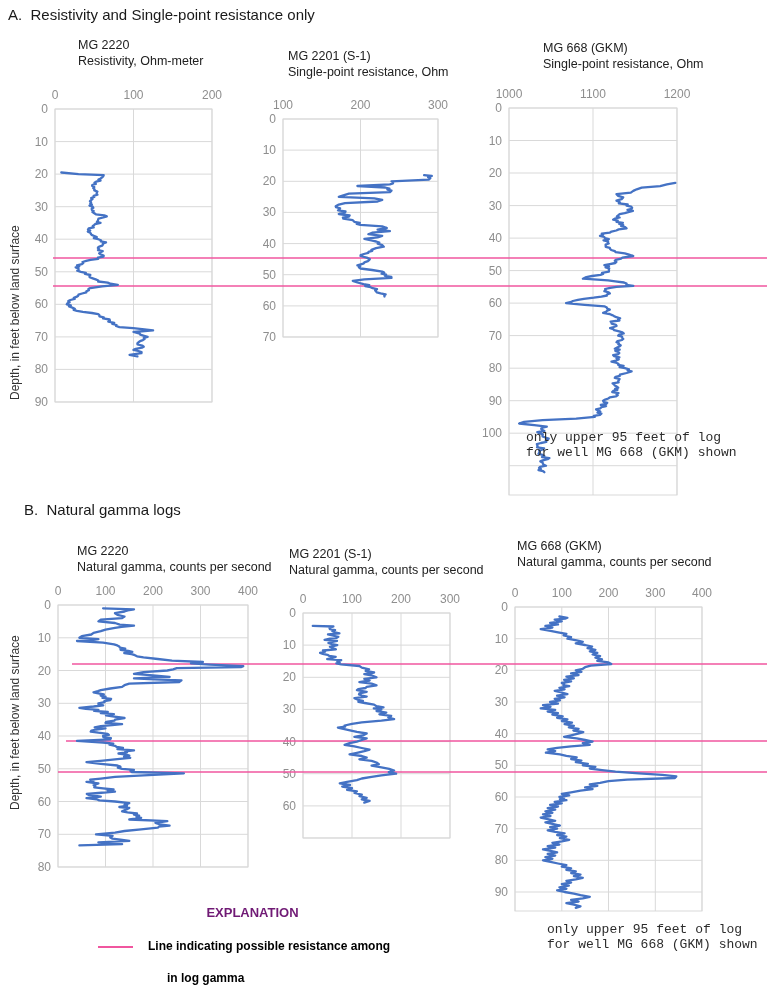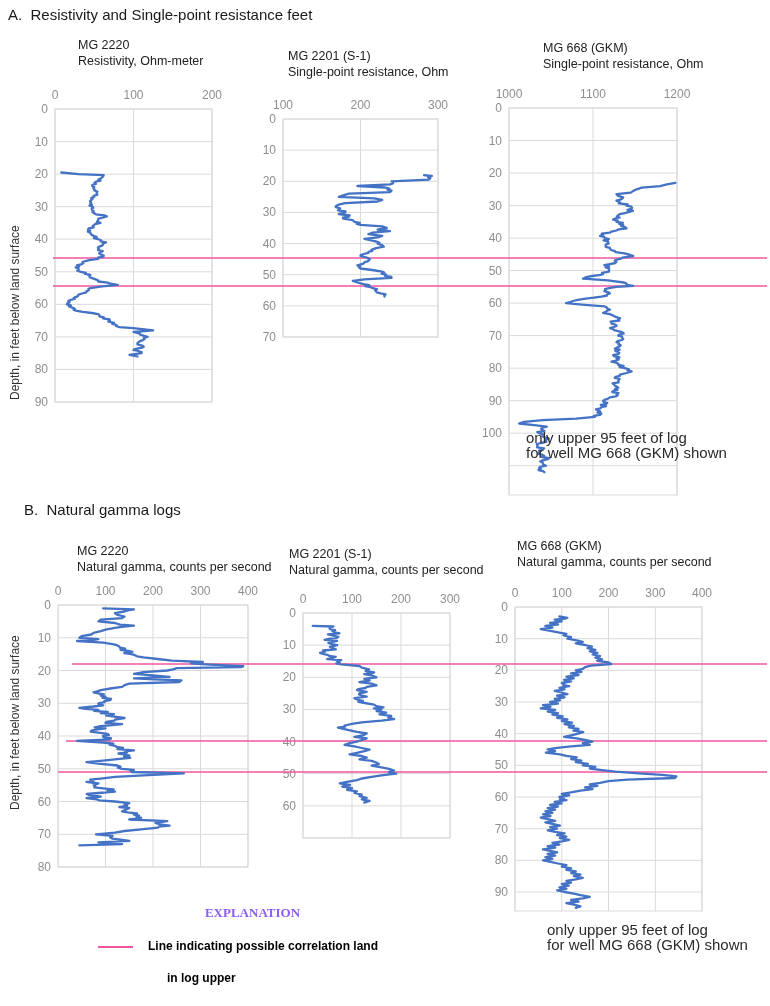--- a/index.html
+++ b/index.html
@@ -3,22 +3,22 @@
 <meta charset="utf-8">
 <style>
   html,body{margin:0;padding:0;background:#ffffff;}
   #canvas{position:relative;width:770px;height:1006px;background:#ffffff;
           font-family:"Liberation Sans",sans-serif;overflow:hidden;}
   .abs{position:absolute;}
   .section-title{font-size:15px;color:#1a1a1a;white-space:pre;}
   .chart-title{font-size:12.5px;color:#212121;line-height:16px;white-space:nowrap;}
   .vlabel{position:absolute;transform:rotate(-90deg);transform-origin:left top;
           white-space:nowrap;font-size:12px;color:#333333;}
-  .note{font-size:15px;color:#2b2b2b;line-height:15px;white-space:nowrap;}
-  .expl-heading{font-size:13px;font-weight:bold;color:#8b5cf6;text-align:center;font-family:Liberation Serif, serif;}
+  .note{font-size:13px;color:#2b2b2b;line-height:15px;white-space:nowrap;font-family:Liberation Mono, monospace;}
+  .expl-heading{font-size:13px;font-weight:bold;color:#701a75;text-align:center;}
   .expl-line{font-size:12px;font-weight:bold;color:#000;white-space:nowrap;}
   .swatch{position:absolute;height:2px;}
   #plot-svg{position:absolute;left:0;top:0;}
   #plot-svg text{font-family:"Liberation Sans",sans-serif;font-size:12px;fill:#8e8e8e;}
 </style>
 </head>
 <body>
 
 <div id="canvas">
 
@@ -205,21 +205,21 @@
       <line x1="66" x2="767" y1="741" y2="741" stroke="#f0569f" stroke-width="1.7"></line>
       <line x1="58" x2="767" y1="772" y2="772" stroke="#f0569f" stroke-width="1.7"></line>
       <polyline points="61.3,172.5 78.5,174.1 103.7,175.1 103.3,176.2 102.1,177.4 100.7,178.5 98.4,179.5 100.5,180.6 96.1,181.7 94.5,182.8 95.8,183.9 92.2,185.0 92.2,186.0 94.3,187.1 93.3,188.2 94.6,189.3 94.3,190.4 97.4,191.5 96.8,192.6 96.6,193.6 97.4,194.7 93.7,195.8 94.3,196.9 91.1,198.0 92.5,199.1 91.1,200.2 90.0,201.2 91.1,202.3 90.3,203.4 91.8,204.5 89.5,205.6 92.7,206.7 93.3,207.8 91.7,208.8 91.9,209.9 93.7,211.0 92.5,212.1 94.3,213.2 95.9,214.3 104.2,215.3 106.8,216.4 103.3,217.5 98.5,218.6 98.2,219.7 97.8,220.8 96.9,221.9 100.5,222.9 95.2,224.0 94.0,225.1 92.7,226.2 93.7,227.3 88.7,228.4 88.0,229.5 90.2,230.5 87.8,231.6 90.3,232.7 90.8,233.8 91.6,234.9 94.3,236.0 96.8,237.1 93.8,238.1 98.2,239.2 101.0,240.3 100.8,241.4 106.0,242.5 102.8,243.6 102.9,244.6 102.1,245.7 98.7,246.8 97.9,247.9 99.0,249.0 98.0,250.1 102.7,251.2 100.5,252.2 99.2,253.3 100.5,254.4 103.7,255.5 103.5,256.6 97.9,257.7 98.2,258.8 90.5,259.8 86.2,260.9 82.5,262.0 83.2,263.1 81.9,264.2 77.0,265.3 79.2,266.4 75.7,267.4 78.5,268.5 78.6,269.6 77.3,270.7 80.9,271.8 85.8,272.9 85.0,273.9 90.3,275.0 89.5,276.1 89.6,277.2 92.7,278.3 95.7,279.4 98.4,280.5 98.2,281.5 107.7,282.6 110.4,283.7 117.8,284.8 102.1,286.4 90.3,288.1 88.4,289.1 88.9,290.2 86.4,291.3 86.3,292.4 82.1,293.5 78.5,294.6 78.2,295.7 76.8,296.7 73.8,297.8 74.7,298.9 70.4,300.0 68.3,301.1 69.6,302.2 67.5,303.2 66.8,304.3 70.8,305.4 69.0,306.5 72.3,307.6 74.8,308.7 73.6,309.8 77.0,310.8 82.8,311.9 91.9,313.0 98.2,314.1 99.4,315.2 99.4,316.3 103.7,317.4 103.1,318.4 109.6,319.5 109.9,320.6 108.3,321.7 114.2,322.8 112.3,323.9 116.5,325.0 116.1,326.0 119.4,327.1 133.2,328.2 144.4,329.3 153.1,330.4 133.5,332.0 139.8,333.6 140.2,334.7 144.1,335.8 147.6,336.9 143.8,338.0 144.5,339.1 142.9,340.1 140.0,341.2 138.5,342.3 137.4,343.4 137.5,344.5 142.4,345.6 143.7,346.7 141.9,347.7 135.8,348.8 133.5,349.9 138.3,351.0 141.6,352.1 141.4,353.2 129.6,354.8 137.4,356.4" fill="none" stroke="#4472c4" stroke-width="2.3" stroke-linejoin="round" stroke-linecap="round"></polyline>
       <polyline points="424.1,175.1 431.8,176.0 428.1,177.1 430.3,178.2 428.7,179.7 391.5,181.3 393.1,182.3 393.0,183.4 389.9,184.4 357.4,186.0 385.3,187.5 389.4,188.6 387.4,189.6 391.5,190.6 389.9,192.2 348.9,193.7 343.4,195.3 338.8,196.9 374.4,198.4 382.2,200.0 377.6,201.5 345.0,203.1 338.8,204.6 335.7,206.2 336.1,207.2 340.1,208.3 339.6,209.3 338.0,210.4 345.5,211.4 345.0,212.4 338.8,214.0 349.6,215.5 348.9,216.6 342.9,217.6 343.4,218.7 352.8,220.2 354.3,221.8 359.8,222.8 356.7,223.8 360.5,224.9 382.2,226.4 386.9,228.0 377.6,229.6 389.9,231.1 372.1,232.7 368.3,234.2 382.2,235.8 377.6,237.3 364.4,238.9 371.4,240.5 376.2,241.5 379.3,242.5 377.6,243.6 382.2,245.1 383.8,246.7 376.0,248.2 371.4,249.8 372.2,250.8 368.5,251.9 368.3,252.9 363.9,254.0 360.7,255.0 360.5,256.0 366.7,257.6 369.8,259.1 369.1,260.2 367.9,261.2 364.4,262.3 363.9,263.3 360.9,264.3 357.4,265.4 360.2,266.4 358.9,267.4 360.5,268.5 372.1,270.0 382.2,271.6 384.2,272.6 381.6,273.7 386.1,274.7 384.9,275.8 391.3,276.8 391.5,277.8 364.4,279.4 352.8,280.9 357.4,282.5 363.6,284.1 369.3,285.1 365.2,286.1 370.6,287.2 372.7,288.2 377.0,289.2 375.2,290.3 375.9,291.3 376.9,292.4 380.6,293.4 385.6,294.4 384.2,295.5 384.5,296.5" fill="none" stroke="#4472c4" stroke-width="2.3" stroke-linejoin="round" stroke-linecap="round"></polyline>
       <polyline points="675.3,182.8 666.9,184.4 660.2,186.1 641.7,187.7 636.7,189.3 633.3,190.9 630.8,192.6 616.5,194.2 618.2,195.8 623.2,197.4 621.6,199.1 616.5,200.7 619.9,202.3 618.9,203.4 627.7,204.5 626.6,205.6 631.1,206.6 632.1,207.7 631.6,208.8 627.5,209.9 632.9,211.0 628.3,212.1 624.7,213.2 619.6,214.2 618.2,215.3 616.9,216.4 619.6,217.5 614.8,218.6 613.1,219.7 617.7,220.7 616.5,221.8 622.9,222.9 619.2,224.0 623.2,225.1 621.2,226.2 625.2,227.2 626.6,228.3 618.7,229.4 616.3,230.5 611.5,231.6 609.7,232.7 601.8,233.7 603.1,234.8 600.0,235.9 604.3,237.0 604.8,238.1 608.8,239.2 603.5,240.3 608.1,241.3 607.7,242.4 608.7,243.5 605.6,244.6 605.7,245.7 605.7,246.8 609.8,247.8 610.1,248.9 611.2,250.0 614.8,251.1 615.7,252.2 624.7,253.3 628.3,254.3 633.3,256.0 622.4,257.6 621.0,258.7 615.8,259.8 614.8,260.8 616.4,261.9 615.3,263.0 609.8,264.1 604.4,265.2 609.0,266.3 605.6,267.4 609.2,268.4 608.8,269.5 609.0,270.6 608.9,271.7 602.1,272.8 603.1,273.9 600.5,274.9 592.1,276.0 586.3,277.1 582.9,278.7 608.1,280.4 615.3,281.4 624.0,282.5 626.6,283.6 626.4,284.8 633.3,285.9 616.5,286.9 610.2,287.9 605.1,289.0 605.6,290.1 604.4,291.2 608.6,292.3 609.8,293.4 606.9,294.5 607.0,295.5 601.4,296.6 593.8,297.7 583.9,298.8 577.9,299.9 572.9,301.0 571.3,302.0 566.1,303.1 584.6,304.8 604.8,306.4 606.8,307.5 607.1,308.5 609.8,309.6 607.2,310.7 606.0,311.8 603.1,312.9 609.6,314.0 612.1,315.1 614.0,316.1 616.4,317.2 620.1,318.3 618.2,319.4 619.4,320.5 610.6,321.6 611.5,322.6 611.7,323.7 615.9,324.8 616.5,325.9 613.7,327.0 610.1,328.1 613.2,329.1 614.2,330.2 619.1,331.3 622.4,332.4 623.7,333.5 619.2,334.6 618.2,335.6 622.1,336.7 622.1,337.8 623.2,338.9 622.0,340.0 617.5,341.1 616.5,342.2 619.0,343.2 618.4,344.3 620.7,345.4 619.3,346.5 617.1,347.6 614.8,348.7 619.7,349.7 615.3,350.8 618.2,351.9 619.3,353.0 618.2,354.1 613.2,355.2 614.2,356.2 619.4,357.3 616.5,358.4 618.7,359.5 615.9,360.6 611.5,361.7 616.0,362.7 618.5,363.8 618.2,364.9 623.6,366.0 619.6,367.1 624.9,368.2 629.0,369.3 627.6,370.3 631.6,371.4 626.6,373.0 619.9,374.7 619.8,375.8 615.6,376.8 614.8,377.9 619.6,379.0 618.9,380.1 618.2,381.2 618.6,382.3 612.6,383.3 614.0,384.4 614.7,385.5 616.8,386.6 618.2,387.7 615.1,388.8 617.4,389.8 613.2,390.9 612.2,392.0 618.5,393.1 616.5,394.2 617.7,395.3 615.8,396.4 609.8,397.4 608.3,398.5 605.2,399.6 603.1,400.7 603.6,401.8 607.2,402.9 606.4,403.9 600.8,405.0 606.1,406.1 601.4,407.2 600.4,408.3 596.1,409.4 598.0,410.4 600.3,411.5 597.5,412.6 601.4,413.7 600.0,414.8 593.8,415.9 594.7,416.9 576.2,418.6 542.6,420.2 524.1,421.8 519.1,423.5 534.2,425.1 546.8,426.7 541.7,427.8 541.2,428.9 542.6,430.0 544.4,431.0 537.3,432.1 539.2,433.2 542.8,434.3 542.4,435.4 542.6,436.5 545.3,437.5 548.7,438.6 546.0,439.7 545.7,440.8 546.3,441.9 540.9,443.0 536.9,444.1 537.2,445.1 537.6,446.2 537.1,447.3 544.1,448.4 542.6,449.5 539.1,450.6 539.9,451.6 539.2,452.7 538.5,453.8 542.6,454.9 544.3,456.0 542.0,457.1 549.4,458.1 547.6,459.2 542.8,460.3 540.3,461.4 542.6,462.5 542.8,463.6 543.5,464.6 546.0,465.7 540.2,466.8 539.1,467.9 540.9,469.0 538.5,470.1 543.1,471.2 544.3,472.2" fill="none" stroke="#4472c4" stroke-width="2.3" stroke-linejoin="round" stroke-linecap="round"></polyline>
       <polyline points="103.1,608.3 134.0,609.3 127.7,610.4 124.5,611.5 115.0,613.2 117.4,614.8 124.5,616.5 122.1,618.1 100.8,619.7 98.4,621.4 115.0,623.0 119.8,624.6 134.0,625.6 121.7,626.8 115.0,627.9 105.5,629.6 100.8,631.2 93.6,632.8 91.3,634.5 81.8,636.1 79.4,637.8 98.4,639.1 92.0,640.0 77.0,641.0 103.1,642.7 114.0,644.3 117.3,645.4 119.3,646.5 119.8,647.6 125.2,648.7 120.5,649.8 128.3,650.9 132.3,651.9 124.3,653.0 131.6,654.1 134.9,655.2 137.0,656.3 143.5,657.4 157.8,659.0 172.0,660.7 202.9,662.0 191.0,663.3 210.0,664.6 243.3,666.2 240.9,667.2 176.8,668.2 173.1,669.4 167.3,670.5 143.5,672.1 134.0,673.8 153.0,675.4 169.6,677.0 134.0,678.4 154.4,679.3 181.5,680.3 179.1,682.0 129.3,683.6 124.5,685.2 122.1,686.9 110.3,688.5 100.8,690.1 97.9,691.2 93.5,692.3 98.4,693.4 103.8,694.5 100.7,695.6 105.5,696.7 102.4,697.8 111.1,698.9 110.3,700.0 104.4,701.1 104.6,702.2 98.4,703.3 98.5,704.3 103.2,705.4 93.6,706.5 79.4,707.8 85.8,708.8 98.4,709.8 94.1,710.9 107.8,712.0 100.8,713.1 113.9,714.2 106.0,715.3 112.6,716.4 124.5,718.0 115.0,719.6 114.4,720.7 106.3,721.8 105.5,722.9 122.1,724.2 112.1,725.2 100.8,726.2 94.7,727.3 105.5,728.4 96.0,729.5 91.5,730.5 90.7,731.6 98.4,732.7 107.6,733.8 108.8,734.9 103.1,736.0 103.4,737.1 110.9,738.2 110.3,739.3 77.0,740.9 103.1,742.5 113.3,743.6 109.4,744.7 115.0,745.8 116.8,746.9 123.0,748.0 117.4,749.1 134.0,750.4 125.3,751.4 126.9,752.4 118.5,753.5 126.2,754.6 129.3,755.6 124.1,756.7 130.2,757.8 119.8,758.9 103.1,760.6 86.5,762.2 100.8,763.8 117.4,765.5 120.4,766.6 117.8,767.7 122.1,768.8 133.9,769.8 130.4,770.9 131.6,772.0 183.9,773.3 163.8,774.3 143.5,775.3 115.0,776.9 100.8,778.6 90.2,779.7 93.5,780.8 86.5,781.9 98.4,783.5 93.6,785.1 95.2,786.2 94.3,787.3 103.1,788.4 113.6,789.5 107.5,790.6 115.0,791.7 98.4,793.0 86.8,794.0 88.9,795.0 100.8,796.6 86.5,798.2 96.7,799.3 99.3,800.4 115.0,801.5 129.3,803.1 124.5,804.8 127.0,805.9 119.4,807.0 129.3,808.0 127.0,809.1 124.4,810.2 122.1,811.3 127.5,812.4 137.0,813.5 134.0,814.6 139.1,815.7 136.4,816.8 141.1,817.9 129.3,819.5 167.3,821.1 155.4,822.8 160.1,824.4 169.6,825.7 158.8,826.7 157.8,827.7 141.1,829.3 124.5,831.0 115.0,832.6 96.0,834.3 112.6,835.9 110.3,837.5 112.5,838.6 120.4,839.7 129.3,840.8 98.4,842.4 122.1,844.1 79.4,845.4" fill="none" stroke="#4472c4" stroke-width="2.3" stroke-linejoin="round" stroke-linecap="round"></polyline>
       <polyline points="312.8,625.9 333.4,626.5 329.5,627.8 329.9,629.1 335.1,630.1 332.4,631.2 334.9,632.3 339.4,633.4 328.0,634.4 332.4,635.5 338.3,636.8 336.7,637.8 329.9,638.7 324.6,639.8 337.0,640.9 332.4,641.9 328.4,643.0 332.0,644.1 337.3,645.1 329.9,646.8 333.4,648.4 335.9,649.4 322.9,650.5 325.1,651.6 320.1,652.9 322.9,653.8 327.5,654.8 329.4,655.9 335.7,656.9 332.4,658.0 327.2,659.1 341.2,660.1 337.3,661.2 339.7,662.3 336.4,663.4 341.2,664.4 359.4,666.0 361.8,667.6 369.1,669.3 365.7,670.9 374.1,672.5 364.3,674.1 372.6,675.7 376.5,677.3 364.3,678.9 369.6,680.5 359.4,682.1 371.6,683.7 376.5,685.3 366.7,686.9 365.6,688.0 358.2,689.1 356.9,690.1 366.7,691.8 359.4,693.4 359.0,694.4 361.8,695.5 366.7,696.6 354.4,698.2 357.9,699.8 362.9,700.9 358.4,701.9 364.7,703.0 374.1,704.6 376.5,706.2 383.5,707.3 373.8,708.4 381.4,709.4 376.5,711.0 386.3,712.6 379.4,714.3 391.2,715.9 388.3,717.5 394.1,719.1 381.4,720.7 361.8,722.3 352.0,723.9 344.6,725.5 345.1,726.6 337.9,727.6 342.2,728.7 350.0,730.3 356.9,731.9 366.7,733.5 363.8,735.1 354.4,736.8 366.7,738.4 361.8,740.0 356.9,741.6 349.6,743.2 344.6,744.8 354.4,746.4 361.8,748.0 369.6,749.6 364.3,751.2 356.9,752.8 349.6,754.4 361.8,756.0 366.7,757.6 359.4,759.3 371.6,760.9 376.5,762.5 378.9,764.1 371.6,765.7 381.4,767.3 389.2,768.9 394.1,770.5 388.8,772.1 396.1,773.7 381.4,775.3 371.6,776.9 361.8,778.5 356.9,780.1 347.1,781.8 339.8,783.4 350.0,785.0 342.2,786.6 352.0,788.2 347.1,789.8 356.9,791.4 354.4,793.0 361.8,794.6 359.4,796.2 366.7,797.8 361.8,799.4 369.6,801.0 364.3,802.6" fill="none" stroke="#4472c4" stroke-width="2.3" stroke-linejoin="round" stroke-linecap="round"></polyline>
       <polyline points="559.4,616.5 567.4,617.8 565.1,618.7 554.7,619.7 561.8,621.3 550.1,622.8 558.0,624.4 545.4,626.0 552.4,627.6 540.7,629.2 550.5,630.8 558.0,632.3 566.4,633.9 563.6,635.5 571.1,637.1 567.4,638.7 576.7,640.3 582.8,641.8 575.8,643.4 585.1,645.0 592.1,646.6 587.5,648.2 595.4,649.8 589.8,651.3 597.3,652.9 592.6,654.5 600.1,656.1 595.4,657.7 602.0,659.3 597.3,660.8 608.5,662.4 611.3,664.0 590.7,665.6 585.1,667.2 582.8,668.8 575.8,670.3 581.4,671.9 571.1,673.5 578.6,675.1 566.4,676.7 573.9,678.3 564.1,679.8 571.1,681.4 561.8,683.0 564.2,684.1 563.4,685.1 569.2,686.2 559.4,687.8 564.6,689.3 554.7,690.9 561.8,692.5 567.4,694.1 557.1,695.7 564.6,697.3 554.7,698.8 559.9,700.4 550.1,702.0 558.0,703.6 543.0,705.2 550.5,706.8 540.7,708.3 555.2,709.9 547.7,711.5 558.0,713.1 552.4,714.7 562.7,716.3 557.1,717.8 567.4,719.4 561.8,721.0 572.0,722.6 564.6,724.2 573.9,725.8 568.8,727.3 578.6,728.9 573.4,730.5 583.3,732.1 578.1,733.7 571.1,735.3 564.1,736.8 576.7,738.4 585.1,740.0 592.6,741.6 582.8,743.2 589.8,744.8 571.1,746.3 557.1,747.9 547.7,749.5 555.2,751.1 545.9,752.7 559.9,754.3 566.4,755.8 576.7,757.4 571.1,759.0 581.4,760.6 575.8,762.2 587.9,763.8 582.8,765.3 595.4,766.9 589.8,768.5 602.0,770.1 615.5,771.7 638.9,773.3 662.3,774.8 676.3,776.4 674.9,778.0 627.2,779.6 608.5,781.2 600.1,782.8 589.8,784.3 597.3,785.9 585.1,787.5 592.6,789.1 580.5,790.7 571.1,792.3 561.8,793.8 569.2,795.4 559.4,797.0 563.9,798.1 559.9,799.1 566.4,800.2 554.7,801.8 561.8,803.3 550.1,804.9 558.0,806.5 547.7,808.1 555.2,809.7 545.4,811.3 552.4,812.8 543.0,814.4 550.5,816.0 540.7,817.6 547.7,819.2 555.2,820.8 545.4,822.3 552.4,823.9 559.9,825.5 550.1,827.1 557.1,828.7 547.7,830.3 555.2,831.8 564.6,833.4 557.1,835.0 566.4,836.6 559.9,838.2 569.2,839.8 561.8,841.3 552.4,842.9 559.4,844.5 547.7,846.1 555.2,847.7 543.0,849.3 550.5,850.8 557.1,852.4 547.7,854.0 555.2,855.6 545.4,857.2 552.4,858.8 543.0,860.3 550.5,861.9 558.0,863.5 566.4,865.1 561.8,866.7 571.1,868.3 566.4,869.8 575.8,871.4 571.1,873.0 580.5,874.6 573.9,876.2 582.8,877.8 575.8,879.3 566.4,880.9 571.1,882.5 561.8,884.1 568.8,885.7 559.4,887.3 566.4,888.8 557.1,890.4 564.6,892.0 573.9,893.6 580.5,895.2 589.8,896.8 582.8,898.3 571.1,899.9 578.6,901.5 566.4,903.1 573.9,904.7 580.5,906.3 575.8,907.8" fill="none" stroke="#4472c4" stroke-width="2.3" stroke-linejoin="round" stroke-linecap="round"></polyline>
     </svg>
 
-  <div class="abs section-title" style="left:8px;top:6px;">A.  Resistivity and Single-point resistance feet</div>
+  <div class="abs section-title" style="left:8px;top:6px;">A.  Resistivity and Single-point resistance only</div>
 
   <div class="abs section-title" style="left:24px;top:501px;">B.  Natural gamma logs</div>
 
   <div class="vlabel" style="left:8px;top:400px;">Depth, in feet below land surface</div>
 
   <div class="vlabel" style="left:8px;top:810px;">Depth, in feet below land surface</div>
 
   <div class="abs chart-title" style="left:78px;top:37px;">
     <div>MG 2220</div>
     <div>Resistivity, Ohm-meter</div>
@@ -257,16 +257,16 @@
 
   <div class="abs note" style="left:547px;top:922px;">
     <div>only upper 95 feet of log</div>
     <div>for well MG 668 (GKM) shown</div>
   </div>
 
   <div class="abs expl-heading" style="left:160px;top:905px;width:185px;">EXPLANATION</div>
 
   <div class="swatch" id="legend-swatch" style="left: 98px; top: 946px; width: 35px; background: rgb(240, 86, 159);"></div>
 
-  <div class="abs expl-line" style="left:148px;top:939px;">Line indicating possible correlation land</div>
-  <div class="abs expl-line" style="left:167px;top:971px;">in log upper</div>
+  <div class="abs expl-line" style="left:148px;top:939px;">Line indicating possible resistance among</div>
+  <div class="abs expl-line" style="left:167px;top:971px;">in log gamma</div>
 
 </div>
 
 </body></html>

